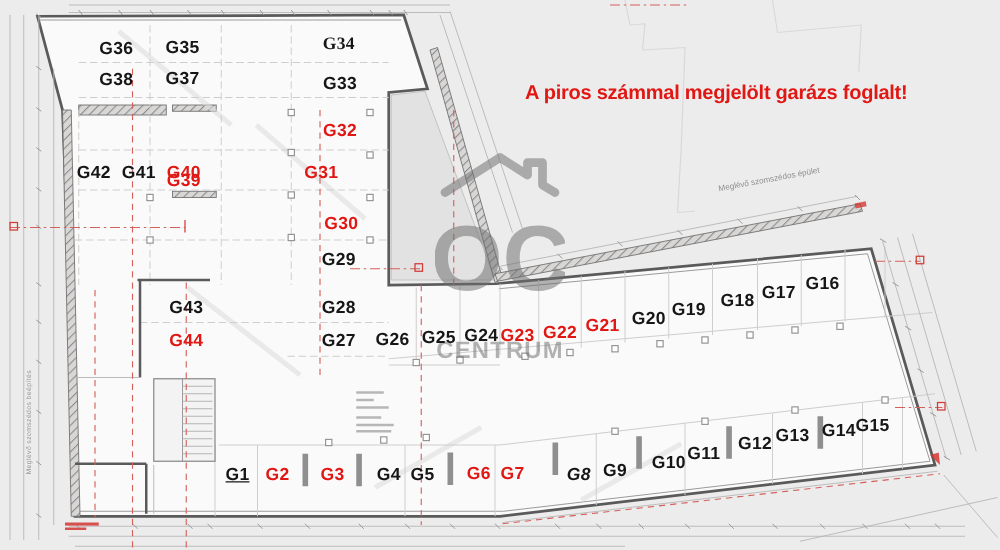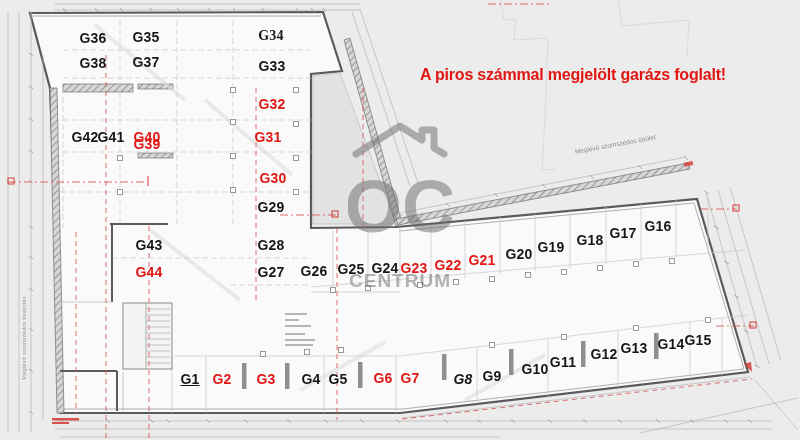--- a/index.html
+++ b/index.html
@@ -217,29 +217,29 @@
       <span class="glabel occ" style="left: 482px; top: 260px;">G21</span>
       <span class="glabel occ" style="left: 448px; top: 265px;">G22</span>
       <span class="glabel occ" style="left: 414px; top: 268px;">G23</span>
       <span class="glabel" style="left: 385px; top: 268px;">G24</span>
       <span class="glabel" style="left: 351px; top: 269px;">G25</span>
       <span class="glabel" style="left: 314px; top: 271px;">G26</span>
       <span class="glabel" style="left: 271px; top: 272px;">G27</span>
       <span class="glabel" style="left: 271px; top: 245px;">G28</span>
       <span class="glabel" style="left: 271px; top: 207px;">G29</span>
       <span class="glabel occ" style="left: 273px; top: 178px;">G30</span>
-      <span class="glabel occ" style="left: 268px; top: 137px;">G31</span>
+      <span class="glabel occ" style="left: 257px; top: 137px;">G31</span>
       <span class="glabel occ" style="left: 272px; top: 104px;">G32</span>
       <span class="glabel" style="left: 272px; top: 66px;">G33</span>
       <span class="glabel" style="left: 271px; top: 36px; font-family: Liberation Serif, serif;">G34</span>
       <span class="glabel" style="left: 146px; top: 37px;">G35</span>
       <span class="glabel" style="left: 93px; top: 38px;">G36</span>
       <span class="glabel" style="left: 146px; top: 62px;">G37</span>
       <span class="glabel" style="left: 93px; top: 63px;">G38</span>
       <span class="glabel occ" style="left: 147px; top: 104px; margin-top: 40px;">G39</span>
       <span class="glabel occ" style="left: 147px; top: 137px;">G40</span>
       <span class="glabel" style="left: 111px; top: 137px;">G41</span>
-      <span class="glabel" style="left: 75px; top: 137px; padding-left: 20px;">G42</span>
+      <span class="glabel" style="left: 75px; top: 137px;">G42</span>
       <span class="glabel" style="left: 149px; top: 245px;">G43</span>
       <span class="glabel occ" style="left: 149px; top: 272px;">G44</span>
     </div>
 
 </div>
 
 </body></html>

